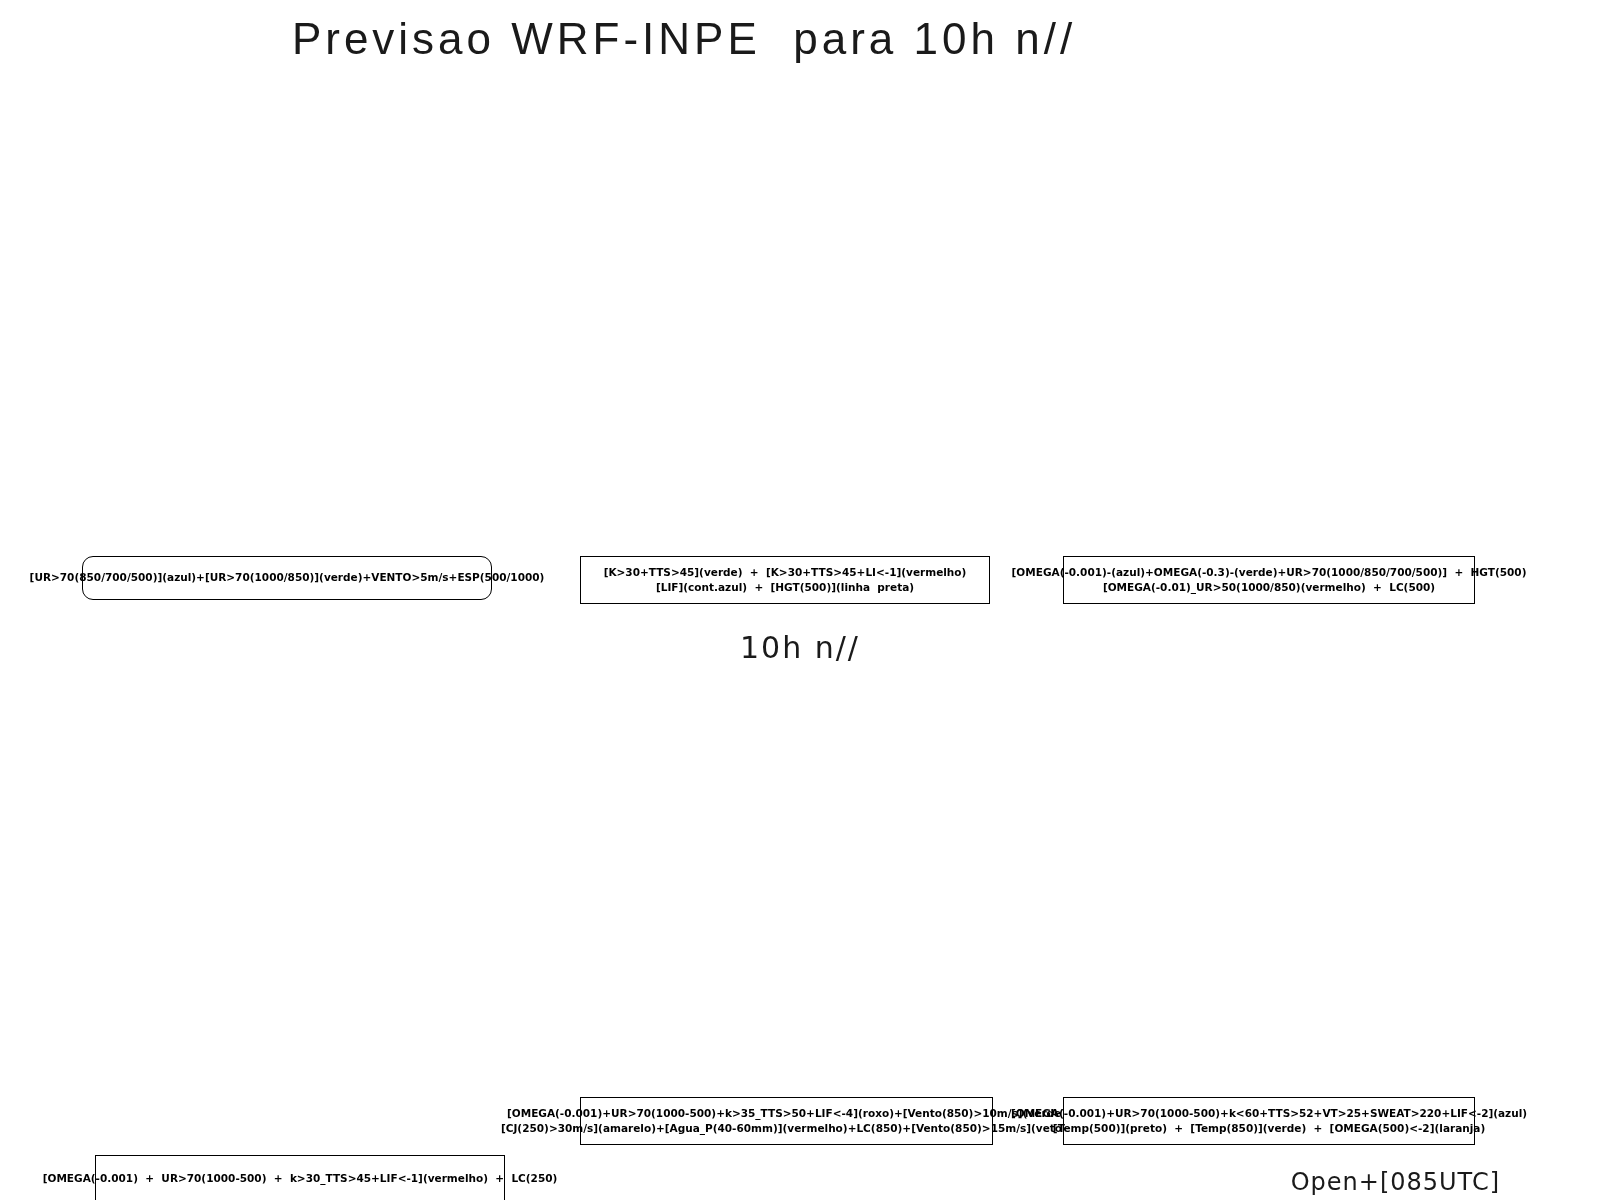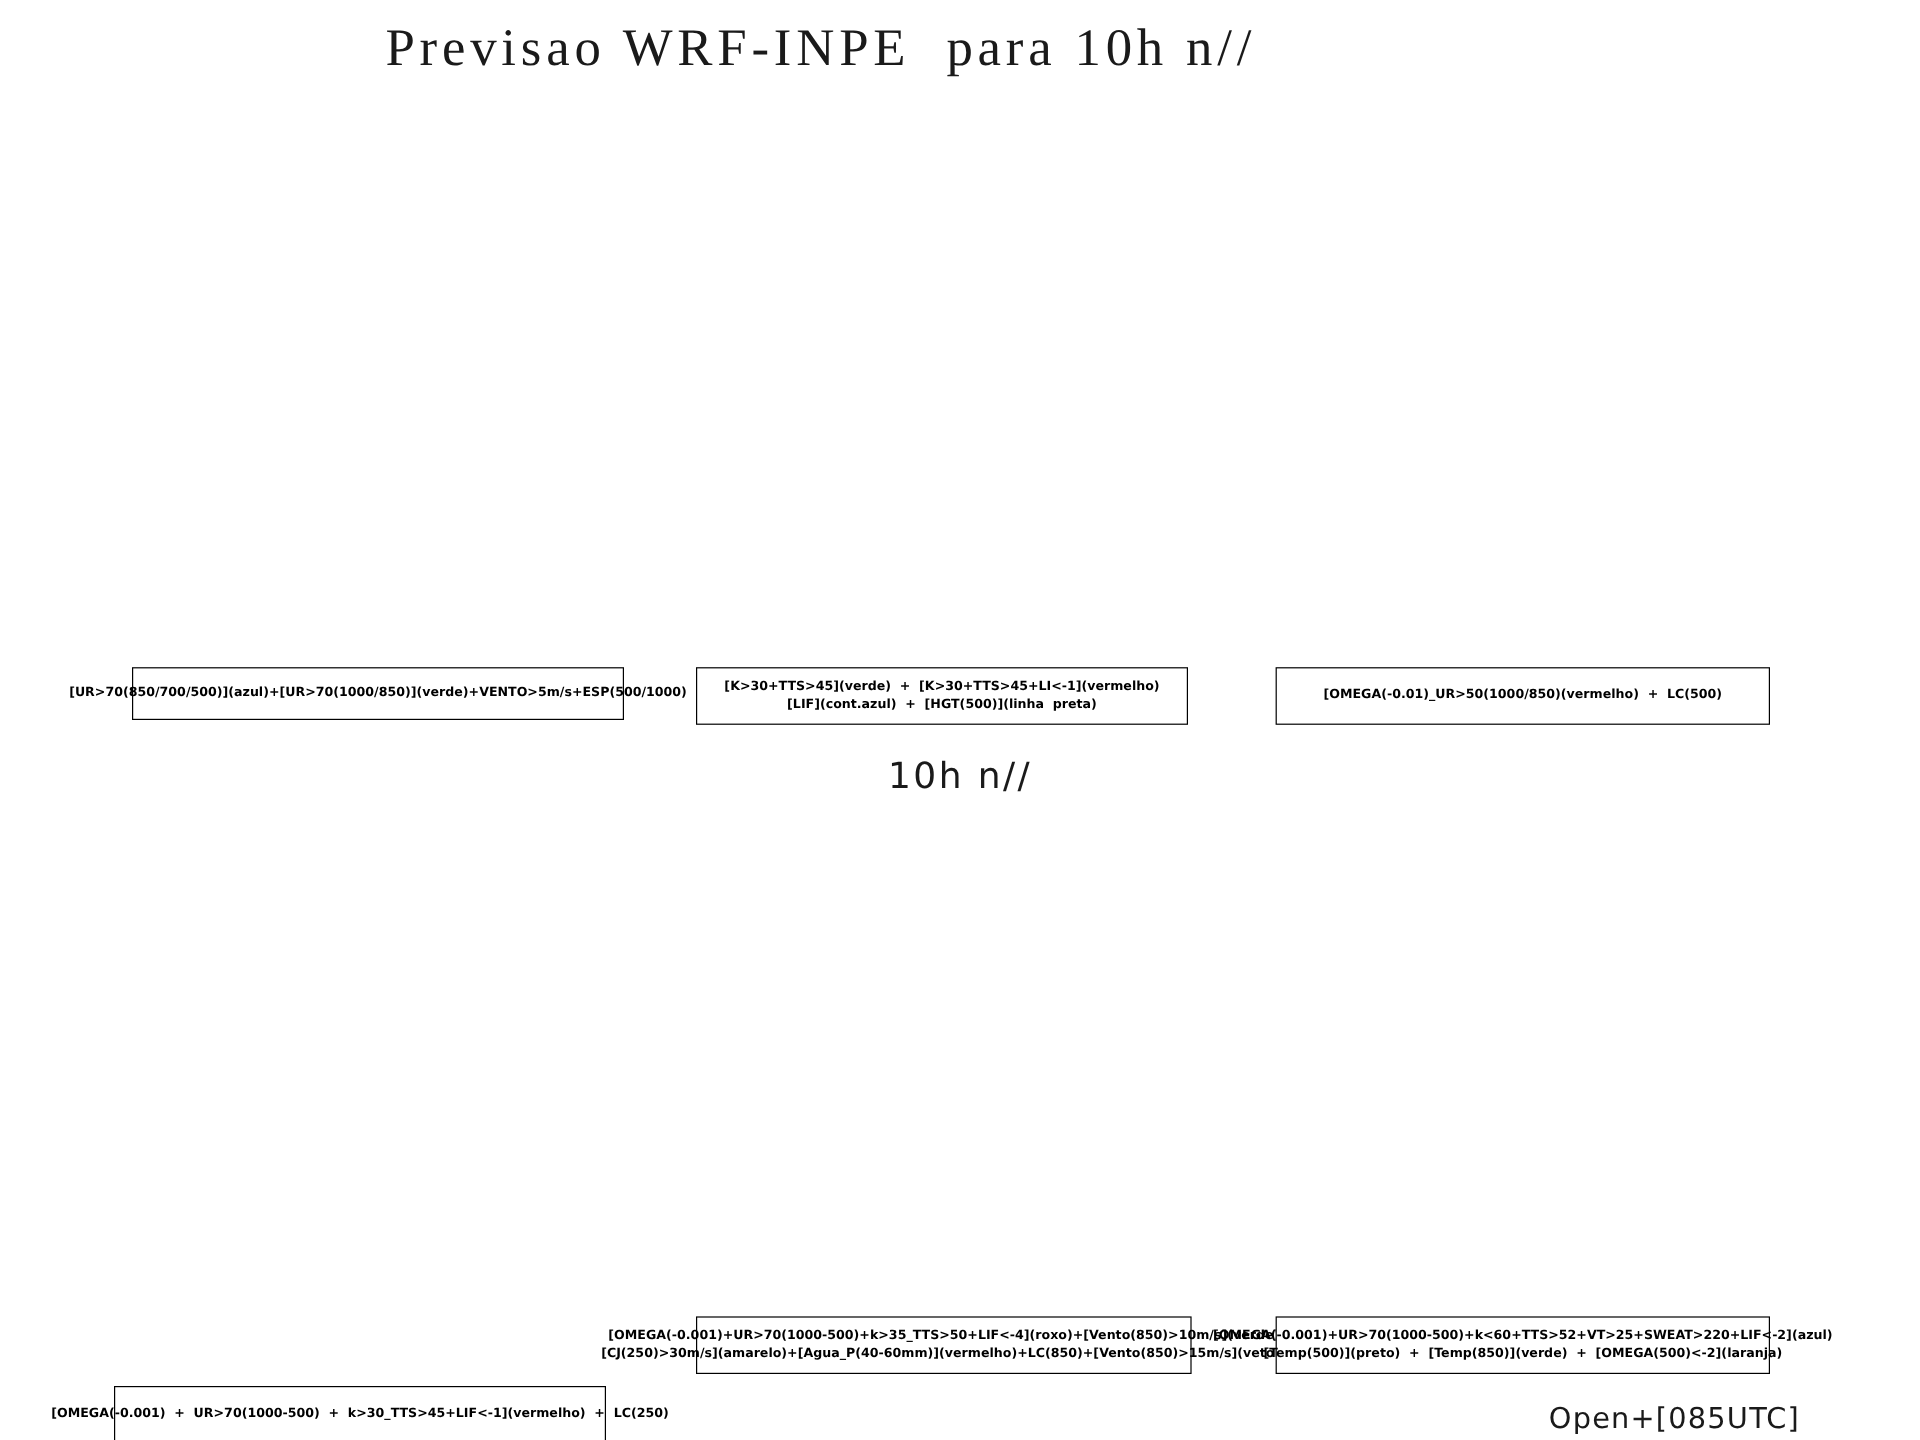--- a/index.html
+++ b/index.html
@@ -16,21 +16,21 @@
     overflow: hidden;
   }
 
   
   #main-title {
     position: absolute;
     top: 14px;
     left: 0;
     width: 1368px;
     text-align: center;
-    font-family: Liberation Serif, serif;
+    font-family: Liberation Sans, sans-serif;
     font-size: 44px;
     font-weight: 400;
     letter-spacing: 4px;
     color: #1a1a1a;
     white-space: pre;
   }
 
   
   #mid-title {
     position: absolute;
@@ -62,21 +62,21 @@
     font-family: "DejaVu Sans", sans-serif;
     font-size: 10.5px;
     font-weight: bold;
     line-height: 1.45;
     white-space: pre;
     letter-spacing: 0px;
     color: #000000;
   }
 
   
-  #legend-r1c1 { left: 110px;   top: 556px; width: 410px; height: 44px; }
+  #legend-r1c1 { left: 82px;   top: 556px; width: 410px; height: 44px; border-radius: 11px; }
   #legend-r1c2 { left: 580px;  top: 556px; width: 410px; height: 48px; }
   #legend-r1c3 { left: 1063px; top: 556px; width: 412px; height: 48px; }
 
   
   #legend-r2c1 { left: 95px;   top: 1155px; width: 410px; height: 48px; }
   #legend-r2c2 { left: 580px;  top: 1097px; width: 413px; height: 48px; }
   #legend-r2c3 { left: 1063px; top: 1097px; width: 412px; height: 48px; }
 
   
   #footer-text {
@@ -97,20 +97,21 @@
 <div class="legend-box" id="legend-r1c1">
   <div class="legend-line">[UR&gt;70(850/700/500)](azul)+[UR&gt;70(1000/850)](verde)+VENTO&gt;5m/s+ESP(500/1000)</div>
 </div>
 
 <div class="legend-box" id="legend-r1c2">
   <div class="legend-line">[K&gt;30+TTS&gt;45](verde)  +  [K&gt;30+TTS&gt;45+LI&lt;-1](vermelho)</div>
   <div class="legend-line">[LIF](cont.azul)  +  [HGT(500)](linha  preta)</div>
 </div>
 
 <div class="legend-box" id="legend-r1c3">
+  <div class="legend-line">[OMEGA(-0.001)-(azul)+OMEGA(-0.3)-(verde)+UR&gt;70(1000/850/700/500)]  +  HGT(500)</div>
   <div class="legend-line">[OMEGA(-0.01)_UR&gt;50(1000/850)(vermelho)  +  LC(500)</div>
 </div>
 
 <div id="mid-title">10h n//</div>
 
 <div class="legend-box" id="legend-r2c1">
   <div class="legend-line">[OMEGA(-0.001)  +  UR&gt;70(1000-500)  +  k&gt;30_TTS&gt;45+LIF&lt;-1](vermelho)  +  LC(250)</div>
 </div>
 
 <div class="legend-box" id="legend-r2c2">

